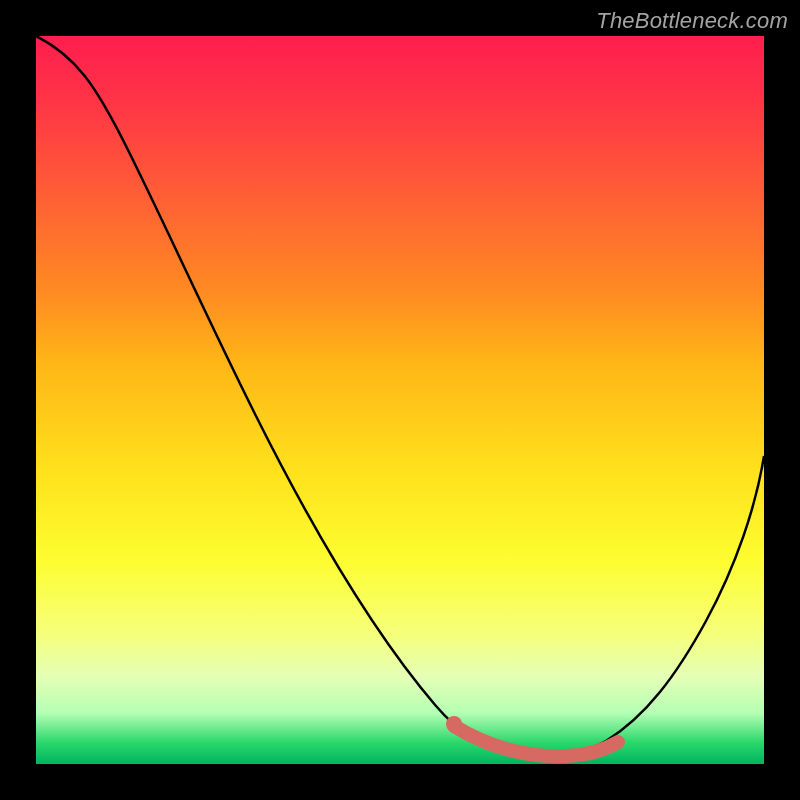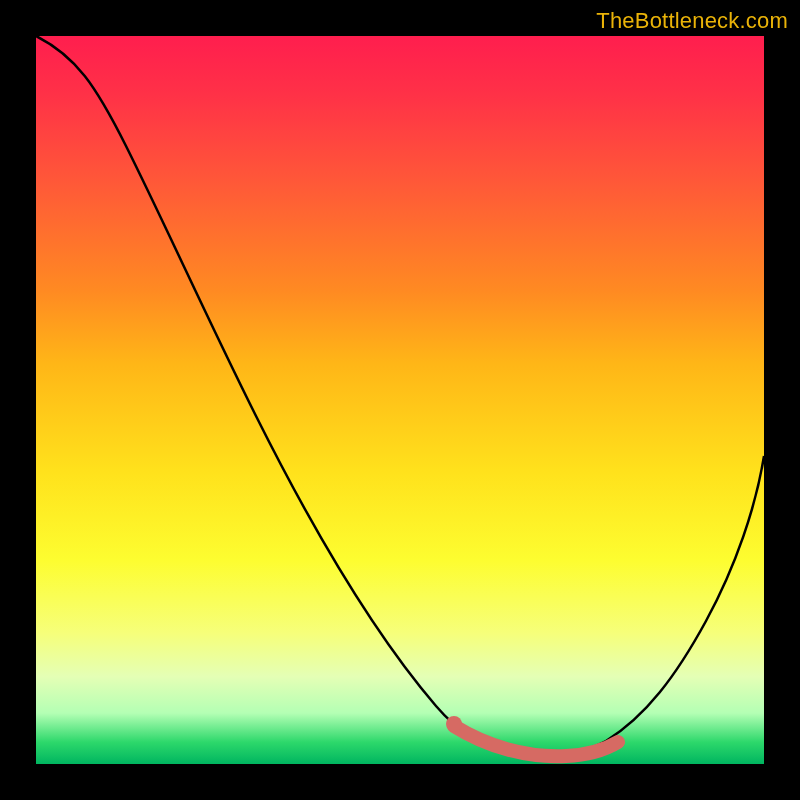--- a/index.html
+++ b/index.html
@@ -37,25 +37,26 @@
       #e4ffb5 88%,
       #b4ffb4 93%,
       #2dd86b 97%,
       #00b560 100%
     );
   }
   .watermark {
     position: absolute;
     top: 8px;
     right: 12px;
-    color: #eab308;
+    color: #a3a3a3;
     font-size: 22px;
     font-weight: 500;
     letter-spacing: 0.2px;
     z-index: 30;
+    font-style: italic;
   }
   svg.curve {
     position: absolute;
     left: 0;
     top: 0;
     width: 728px;
     height: 728px;
     z-index: 10;
   }
   svg.marker {

